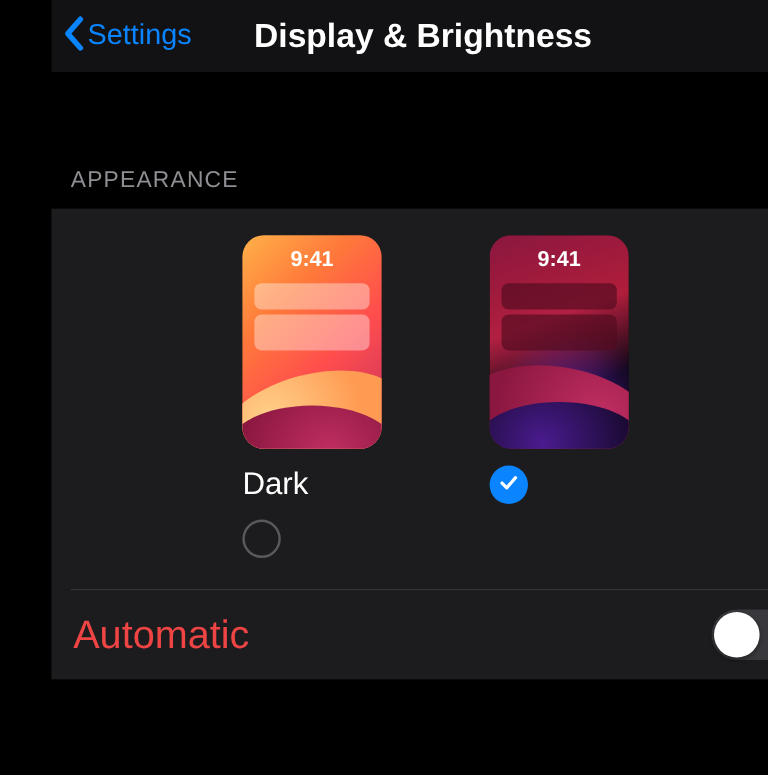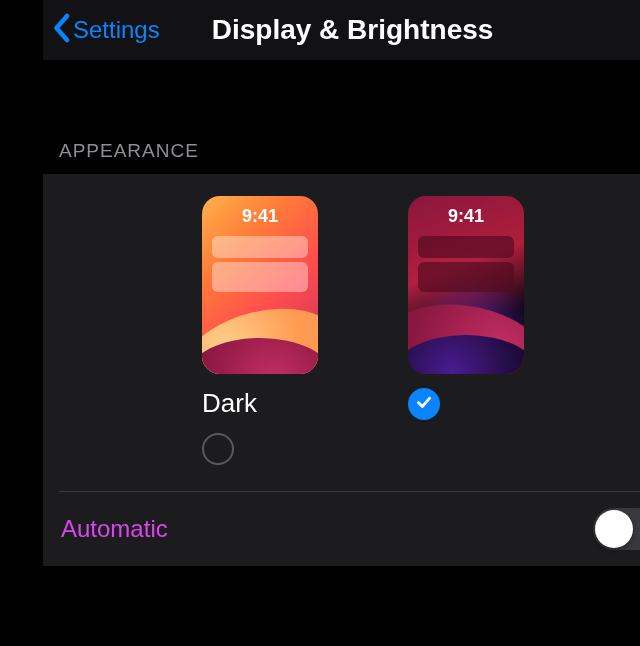--- a/index.html
+++ b/index.html
@@ -43,21 +43,21 @@
   .radio { width: 32px; height: 32px; border-radius: 50%; display:flex; align-items:center; justify-content:center; }
   .radio.unchecked { border: 2.5px solid #5a5a5e; }
   .radio.checked { background: #0a84ff; }
   .radio.checked svg { width: 18px; height: 18px; }
 
   
   .divider { height: 1px; background: #3a3a3c; margin: 0 16px; }
 
   
   .row { background: #1c1c1e; display:flex; align-items:center; justify-content:space-between; padding: 16px 18px; }
-  .row-label { color:#d946ef; font-size: 24px; }
+  .row-label { color:#ef4444; font-size: 33px; }
   .switch { width: 72px; height: 42px; background: #39393d; border-radius: 21px; position: relative; cursor: pointer; }
   .switch .knob { position:absolute; width: 38px; height: 38px; background: #fff; border-radius: 50%; top: 2px; left: 2px; box-shadow: 0 2px 4px rgba(0,0,0,0.4); }
 
   .section-wrap { background:#1c1c1e; border-radius: 0; }
 </style>
 </head>
 <body>
 
 <div class="screen">
 

